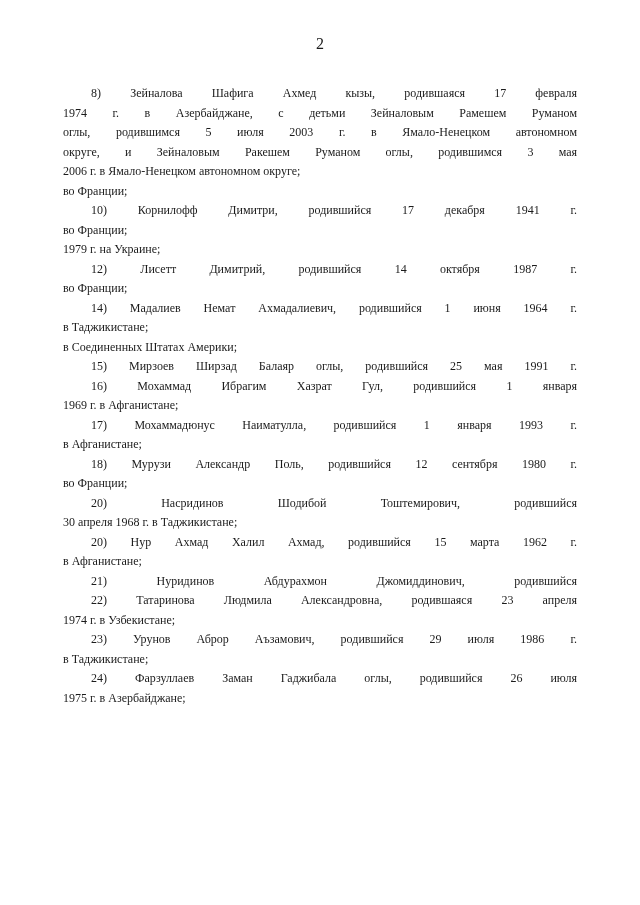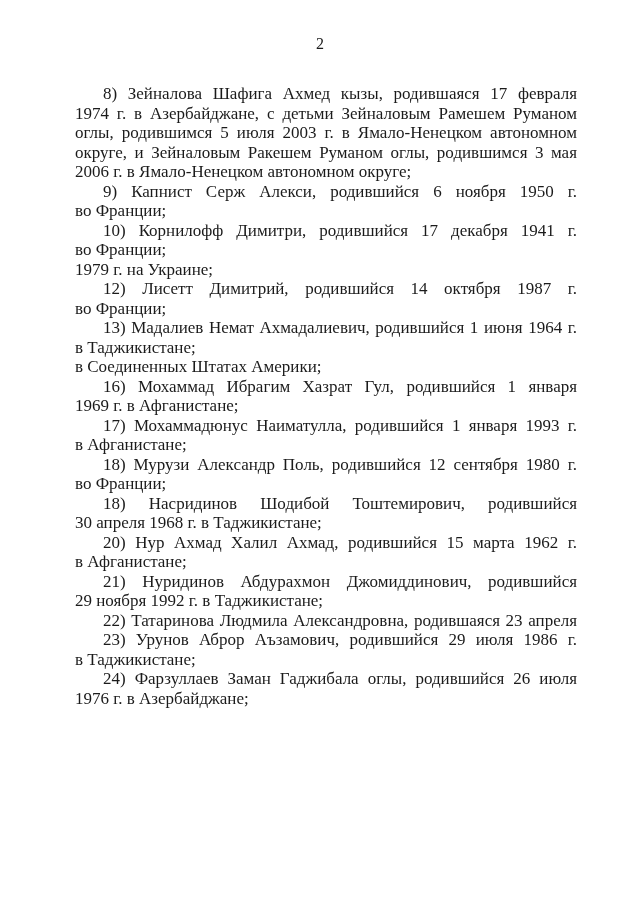--- a/index.html
+++ b/index.html
@@ -29,27 +29,26 @@
     position: absolute;
     top: 84px;
     left: 63px;
     width: 514px;
   }
   .para {
     margin: 0;
     padding: 0;
   }
   .line {
-    font-size: 17px;
+    font-size: 12px;
     height: 19.5px;
     line-height: 19.5px;
     text-align: justify;
     text-align-last: justify;
     overflow: hidden;
-    margin-left: 12px;
   }
   .line.first {
     padding-left: 28px;
   }
   .line.last {
     text-align: left;
     text-align-last: left;
   }
 </style>
 </head>
@@ -59,72 +58,72 @@
   <div class="page-number">2</div>
   <div class="doc-body">
       <div class="para">
         <div class="line first">8) Зейналова Шафига Ахмед кызы, родившаяся 17 февраля</div>
         <div class="line">1974 г. в Азербайджане, с детьми Зейналовым Рамешем Руманом</div>
         <div class="line">оглы, родившимся 5 июля 2003 г. в Ямало-Ненецком автономном</div>
         <div class="line">округе, и Зейналовым Ракешем Руманом оглы, родившимся 3 мая</div>
         <div class="line last">2006 г. в Ямало-Ненецком автономном округе;</div>
       </div>
       <div class="para">
-        <div class="line first">9) Капнист Серж Алекси, родившийся 6 ноября 1950 г.</div>
         <div class="line last">во Франции;</div>
       </div>
       <div class="para">
         <div class="line first">10) Корнилофф Димитри, родившийся 17 декабря 1941 г.</div>
         <div class="line last">во Франции;</div>
       </div>
       <div class="para">
         <div class="line last">1979 г. на Украине;</div>
       </div>
       <div class="para">
         <div class="line first">12) Лисетт Димитрий, родившийся 14 октября 1987 г.</div>
         <div class="line last">во Франции;</div>
       </div>
       <div class="para">
-        <div class="line first">13) Мадалиев Немат Ахмадалиевич, родившийся 1 июня 1964 г.</div>
+        <div class="line first">14) Мадалиев Немат Ахмадалиевич, родившийся 1 июня 1964 г.</div>
         <div class="line last">в Таджикистане;</div>
       </div>
       <div class="para">
         <div class="line last">в Соединенных Штатах Америки;</div>
       </div>
       <div class="para">
+        <div class="line first">15) Мирзоев Ширзад Балаяр оглы, родившийся 25 мая 1991 г.</div>
       </div>
       <div class="para">
         <div class="line first">16) Мохаммад Ибрагим Хазрат Гул, родившийся 1 января</div>
         <div class="line last">1969 г. в Афганистане;</div>
       </div>
       <div class="para">
         <div class="line first">17) Мохаммадюнус Наиматулла, родившийся 1 января 1993 г.</div>
         <div class="line last">в Афганистане;</div>
       </div>
       <div class="para">
         <div class="line first">18) Мурузи Александр Поль, родившийся 12 сентября 1980 г.</div>
         <div class="line last">во Франции;</div>
       </div>
       <div class="para">
-        <div class="line first">18) Насридинов Шодибой Тоштемирович, родившийся</div>
+        <div class="line first">20) Насридинов Шодибой Тоштемирович, родившийся</div>
         <div class="line last">30 апреля 1968 г. в Таджикистане;</div>
       </div>
       <div class="para">
         <div class="line first">20) Нур Ахмад Халил Ахмад, родившийся 15 марта 1962 г.</div>
         <div class="line last">в Афганистане;</div>
       </div>
       <div class="para">
         <div class="line first">21) Нуридинов Абдурахмон Джомиддинович, родившийся</div>
-        <div class="line last">29 ноября 1992 г. в Таджикистане;</div>
       </div>
       <div class="para">
         <div class="line first">22) Татаринова Людмила Александровна, родившаяся 23 апреля</div>
+        <div class="line last">1974 г. в Узбекистане;</div>
       </div>
       <div class="para">
         <div class="line first">23) Урунов Аброр Аъзамович, родившийся 29 июля 1986 г.</div>
         <div class="line last">в Таджикистане;</div>
       </div>
       <div class="para">
         <div class="line first">24) Фарзуллаев Заман Гаджибала оглы, родившийся 26 июля</div>
-        <div class="line last">1976 г. в Азербайджане;</div>
+        <div class="line last">1975 г. в Азербайджане;</div>
       </div>
     </div>
 </div>
 
 </body></html>

